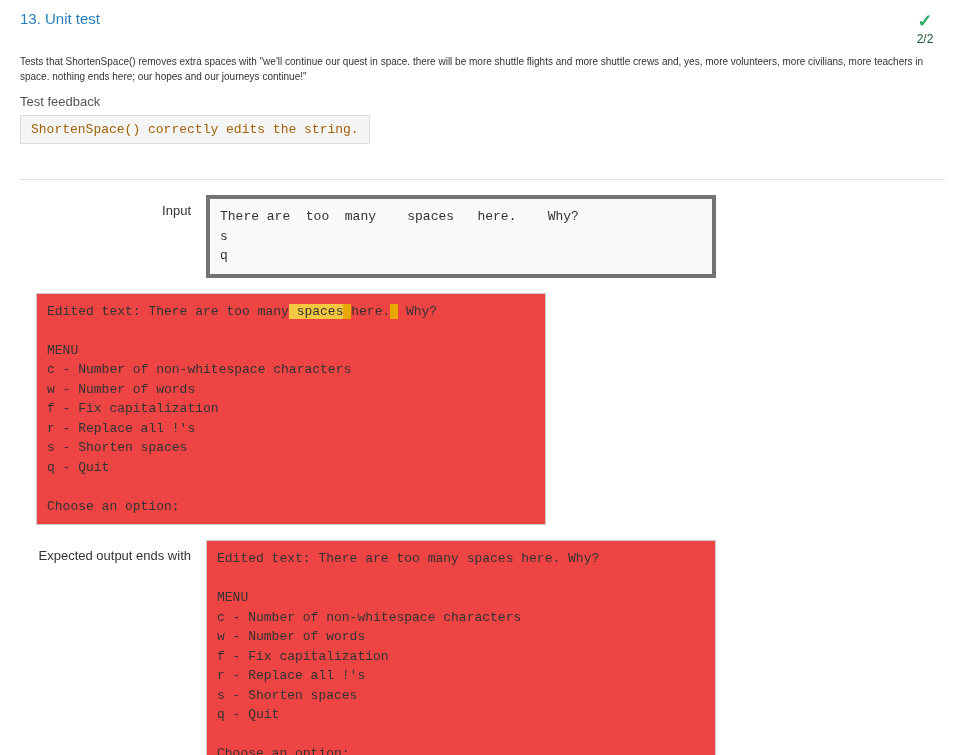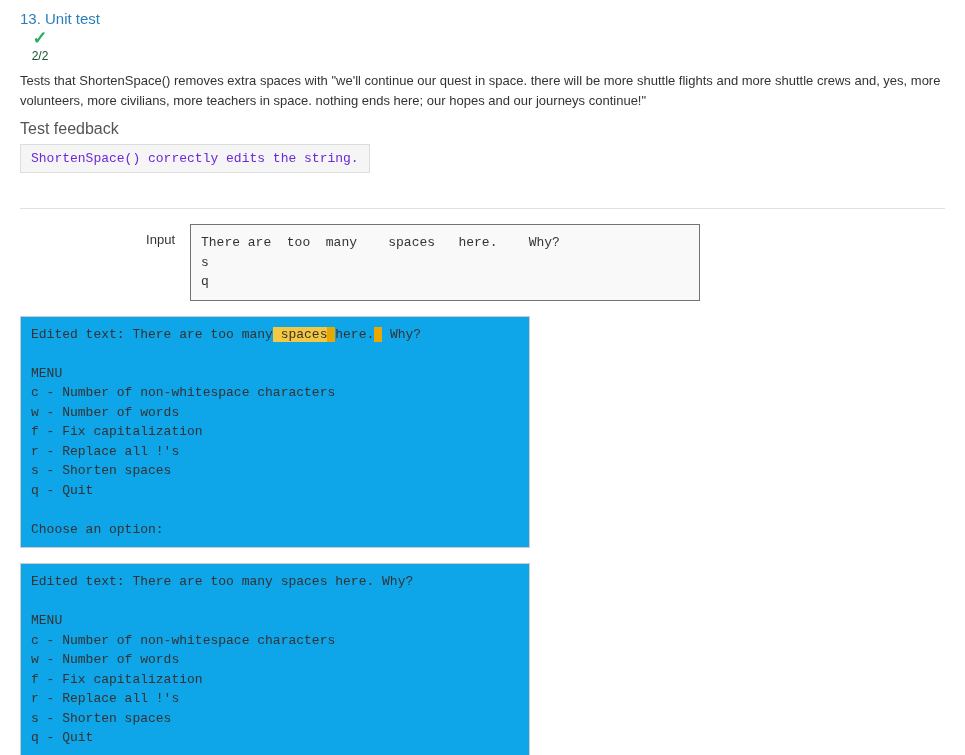--- a/index.html
+++ b/index.html
@@ -16,21 +16,20 @@
       padding: 10px 20px;
       position: relative;
     }
 
     
     .section-header {
       display: flex;
       justify-content: space-between;
       align-items: flex-start;
       margin-bottom: 8px;
-      flex-direction: column;
     }
     .section-title {
       color: #2980b9;
       font-size: 15px;
       font-weight: normal;
     }
     .section-status {
       display: flex;
       flex-direction: column;
       align-items: center;
@@ -45,72 +44,73 @@
       color: #e74c3c;
       font-size: 18px;
       font-weight: bold;
     }
     .score-text {
       font-size: 12px;
       color: #14532d;
     }
 
     .section-description {
-      font-size: 13px;
+      font-size: 10px;
       color: #333;
       margin-bottom: 10px;
       line-height: 1.5;
     }
     .feedback-label {
-      font-size: 16px;
+      font-size: 13px;
       color: #555;
       margin-bottom: 6px;
     }
     .code-feedback {
       font-family: 'Courier New', monospace;
       font-size: 13px;
       background: #f5f5f5;
       border: 1px solid #ddd;
       padding: 6px 10px;
       display: inline-block;
       margin-bottom: 20px;
-      color: #6d28d9;
+      color: #a16207;
     }
 
     
     .section-divider {
       border: none;
       border-top: 1px solid #e0e0e0;
       margin: 15px 0;
     }
 
     
     .compare-section {
       margin-top: 5px;
     }
 
     
     .io-row {
       display: flex;
       align-items: flex-start;
       margin-bottom: 15px;
+      margin-left: 16px;
     }
     .io-label {
       min-width: 170px;
       text-align: right;
       padding-right: 15px;
       padding-top: 8px;
       font-size: 13px;
       color: #333;
     }
     .io-box {
       flex: 1;
       max-width: 510px;
       background: #f9f9f9;
-      border: 1px solid #737373;
+      border: 4px solid #737373;
       padding: 8px 10px;
       font-family: 'Courier New', monospace;
       font-size: 13px;
       color: #333;
       line-height: 1.5;
       white-space: pre;
     }
 
     
     .highlight-yellow {
@@ -119,21 +119,21 @@
     }
     .highlight-gold {
       background-color: #e8a800;
       display: inline;
     }
 
     
     .output-box {
       flex: 1;
       max-width: 510px;
-      background: #0ea5e9;
+      background: #ef4444;
       border: 1px solid #ccc;
       padding: 8px 10px;
       font-family: 'Courier New', monospace;
       font-size: 13px;
       color: #333;
       line-height: 1.5;
       white-space: pre-wrap;
     }
   </style>
 </head>
@@ -175,20 +175,21 @@
 w - Number of words
 f - Fix capitalization
 r - Replace all !'s
 s - Shorten spaces
 q - Quit
 
 Choose an option:</span></div>
     </div>
 
     <div class="io-row">
+      <div class="io-label">Expected output ends with</div>
       <div class="output-box">Edited text: There are too many spaces here. Why?
 
 MENU
 c - Number of non-whitespace characters
 w - Number of words
 f - Fix capitalization
 r - Replace all !'s
 s - Shorten spaces
 q - Quit
 

